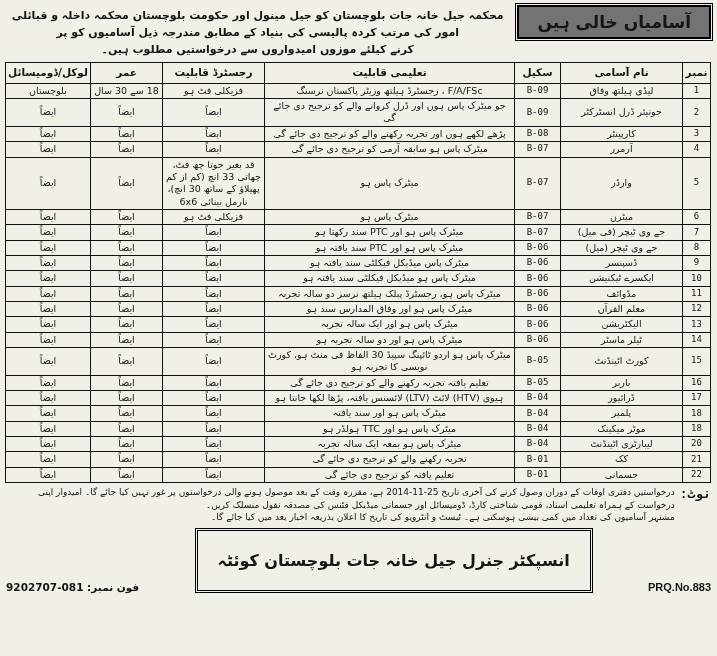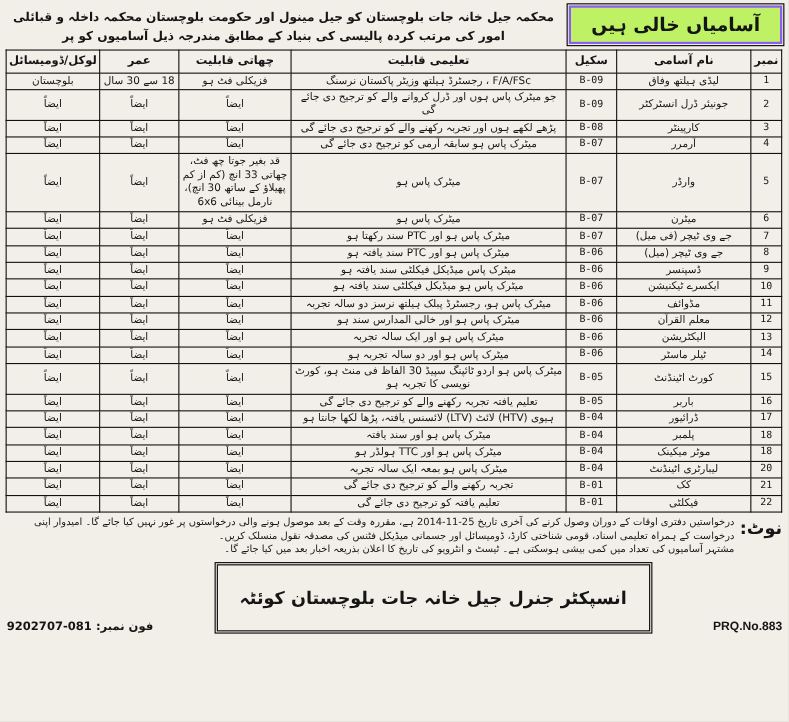--- a/index.html
+++ b/index.html
@@ -19,28 +19,28 @@
     position: relative;
   }
   
   .top {
     display: flex;
     align-items: flex-start;
     gap: 8px;
     margin-bottom: 4px;
   }
   .title-box {
-    border: 2px solid #8b5cf6;
+    border: 2px solid #000000;
     outline: 1px solid #000;
     outline-offset: 1px;
     font-weight: bold;
     font-size: 17px;
     padding: 5px 18px;
     white-space: nowrap;
-    background: #bef264;
+    background: #737373;
     text-align: right;
   }
   .intro {
     flex: 1;
     font-size: 11px;
     line-height: 1.55;
     text-align: center;
     padding-top: 2px;
     font-weight: bold;
   }
@@ -69,22 +69,23 @@
   
   .note {
     display: flex;
     gap: 5px;
     margin-top: 3px;
     font-size: 9px;
     line-height: 1.4;
   }
   .note-label {
     font-weight: bold;
-    font-size: 16px;
+    font-size: 13px;
     white-space: nowrap;
+    font-family: Liberation Mono, monospace;
   }
   .note-text { flex: 1; }
   .bottom {
     display: flex;
     align-items: flex-end;
     justify-content: space-between;
     margin-top: 4px;
   }
   .prq {
     direction: ltr;
@@ -108,40 +109,41 @@
 </style>
 </head>
 <body>
 
 <div class="page">
 
   <div class="top">
     <div class="title-box">آسامیاں خالی ہیں</div>
     <div class="intro">
       <span>محکمہ جیل خانہ جات بلوچستان کو جیل مینول اور حکومت بلوچستان محکمہ داخلہ و قبائلی امور کی مرتب کردہ پالیسی کی بنیاد کے مطابق مندرجہ ذیل آسامیوں کو پر</span><br>
+      <span>کرنے کیلئے موزوں امیدواروں سے درخواستیں مطلوب ہیں۔</span>
     </div>
   </div>
 
   <table class="jobs">
     <colgroup>
       <col style="width:28px">
       <col style="width:122px">
       <col style="width:46px">
       <col style="width:250px">
       <col style="width:102px">
       <col style="width:72px">
       <col style="width:85px">
     </colgroup>
     <thead>
       <tr>
         <th>نمبر</th>
         <th>نام آسامی</th>
         <th>سکیل</th>
         <th>تعلیمی قابلیت</th>
-        <th>چھاتی قابلیت</th>
+        <th>رجسٹرڈ قابلیت</th>
         <th>عمر</th>
         <th>لوکل/ڈومیسائل</th>
       </tr>
     </thead>
     <tbody>
         <tr>
       <td class="c-num">1</td>
       <td class="c-post">لیڈی ہیلتھ وفاق</td>
       <td class="c-scale">B-09</td>
       <td class="c-edu">F/A/FSc ، رجسٹرڈ ہیلتھ وزیٹر پاکستان نرسنگ</td>
@@ -236,21 +238,21 @@
       <td class="c-scale">B-06</td>
       <td class="c-edu">میٹرک پاس ہو، رجسٹرڈ پبلک ہیلتھ نرسز دو سالہ تجربہ</td>
       <td class="c-phy">ایضاً</td>
       <td class="c-age">ایضاً</td>
       <td class="c-dom">ایضاً</td>
     </tr>
         <tr>
       <td class="c-num">12</td>
       <td class="c-post">معلم القرآن</td>
       <td class="c-scale">B-06</td>
-      <td class="c-edu">میٹرک پاس ہو اور خالی المدارس سند ہو</td>
+      <td class="c-edu">میٹرک پاس ہو اور وفاق المدارس سند ہو</td>
       <td class="c-phy">ایضاً</td>
       <td class="c-age">ایضاً</td>
       <td class="c-dom">ایضاً</td>
     </tr>
         <tr>
       <td class="c-num">13</td>
       <td class="c-post">الیکٹریشن</td>
       <td class="c-scale">B-06</td>
       <td class="c-edu">میٹرک پاس ہو اور ایک سالہ تجربہ</td>
       <td class="c-phy">ایضاً</td>
@@ -324,21 +326,21 @@
       <td class="c-num">21</td>
       <td class="c-post">کک</td>
       <td class="c-scale">B-01</td>
       <td class="c-edu">تجربہ رکھنے والے کو ترجیح دی جائے گی</td>
       <td class="c-phy">ایضاً</td>
       <td class="c-age">ایضاً</td>
       <td class="c-dom">ایضاً</td>
     </tr>
         <tr>
       <td class="c-num">22</td>
-      <td class="c-post">فیکلٹی</td>
+      <td class="c-post">جسمانی</td>
       <td class="c-scale">B-01</td>
       <td class="c-edu">تعلیم یافتہ کو ترجیح دی جائے گی</td>
       <td class="c-phy">ایضاً</td>
       <td class="c-age">ایضاً</td>
       <td class="c-dom">ایضاً</td>
     </tr>
       </tbody>
   </table>
 
   <div class="note">

